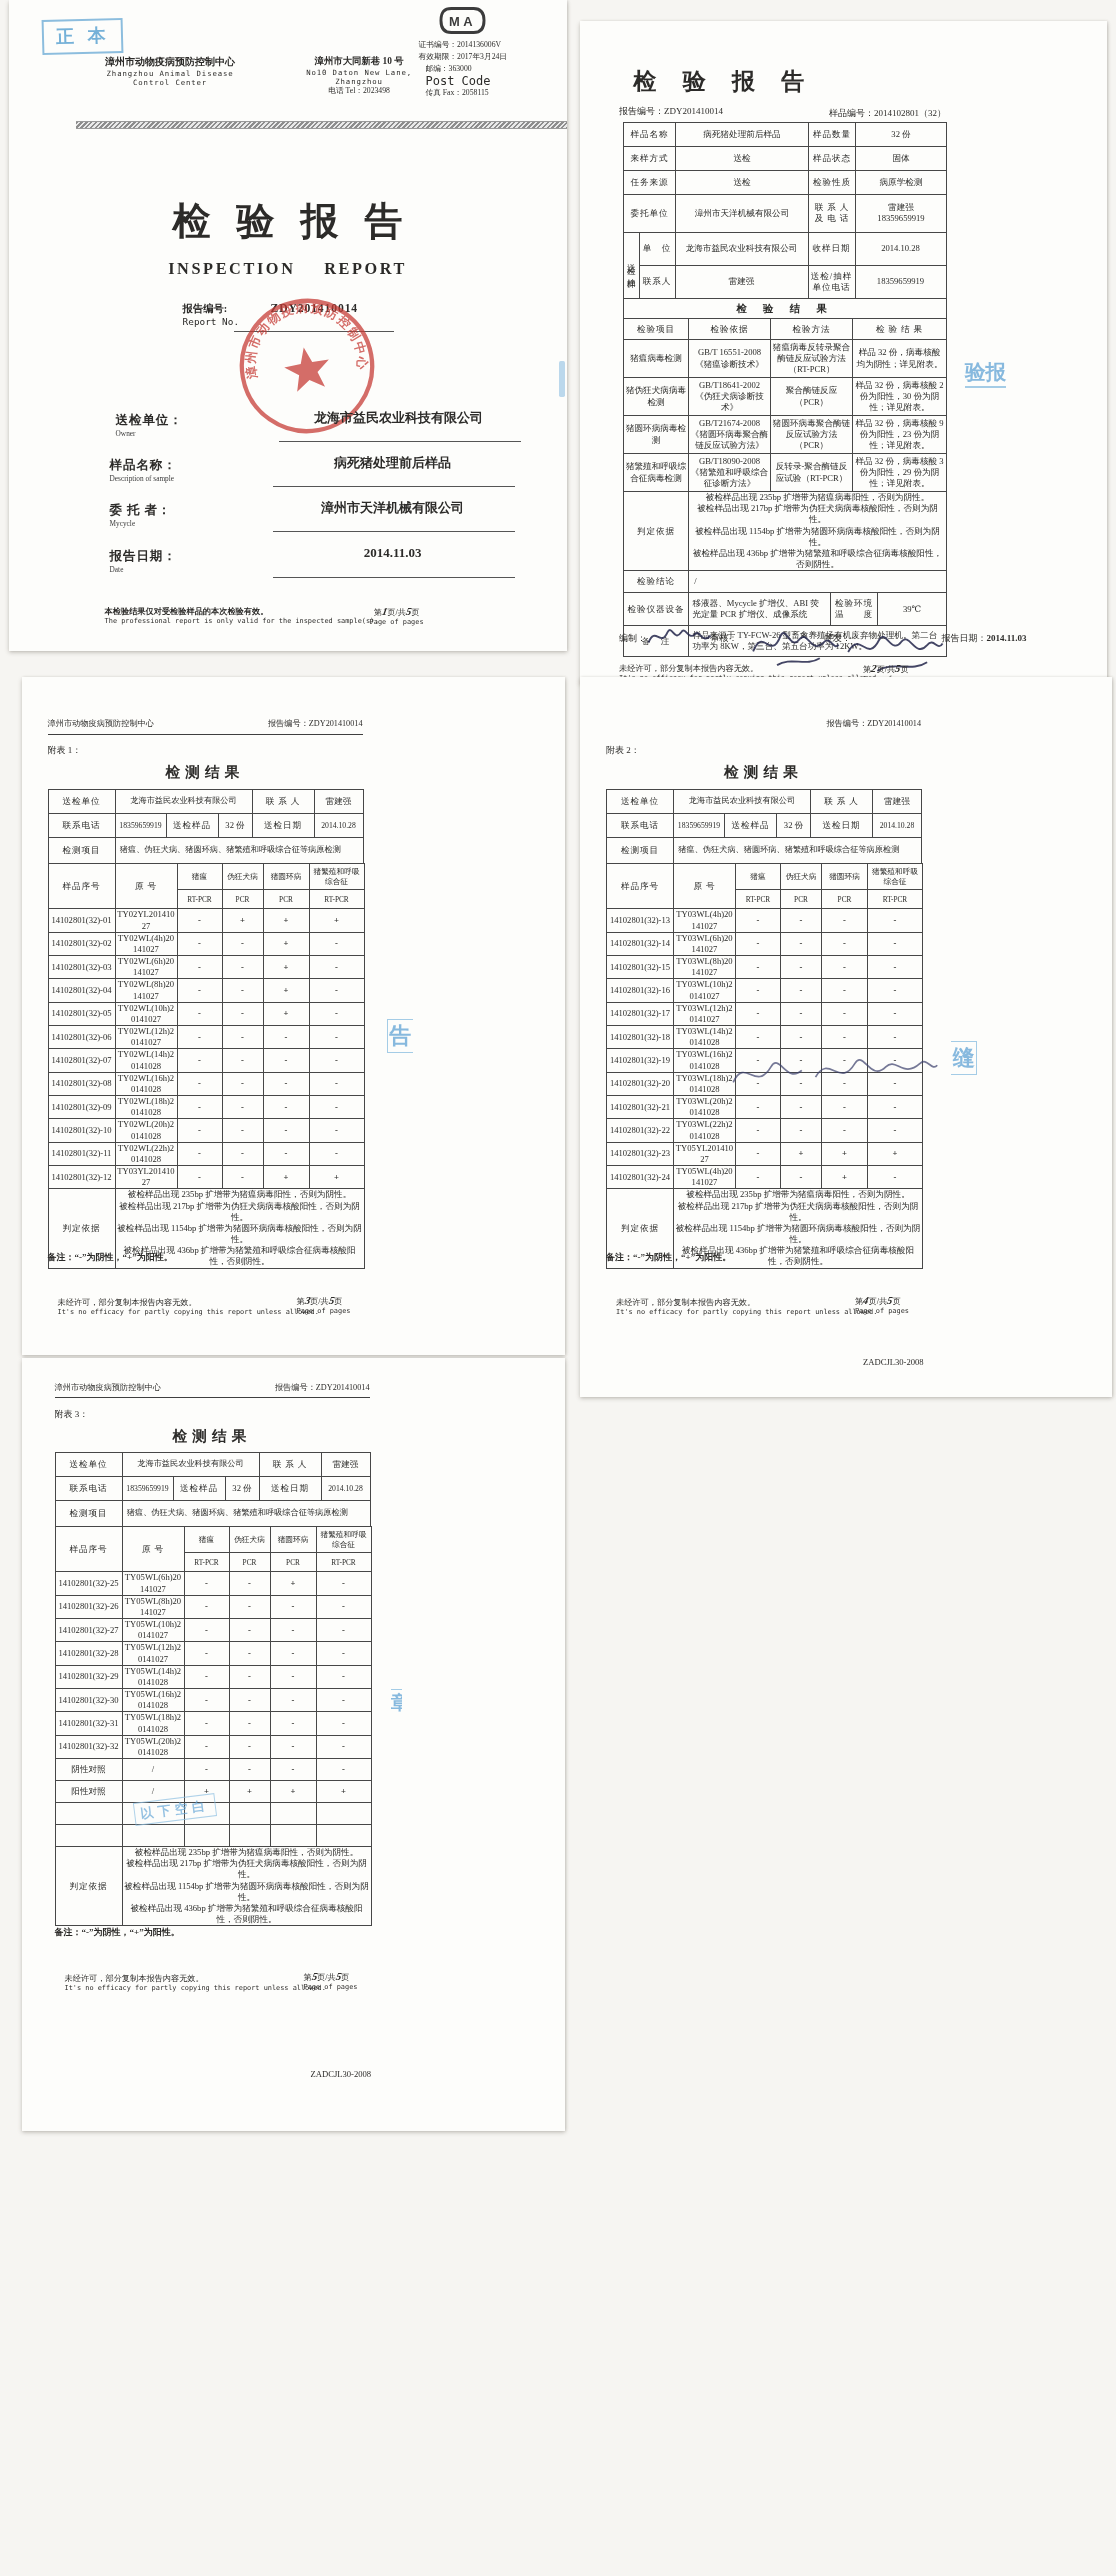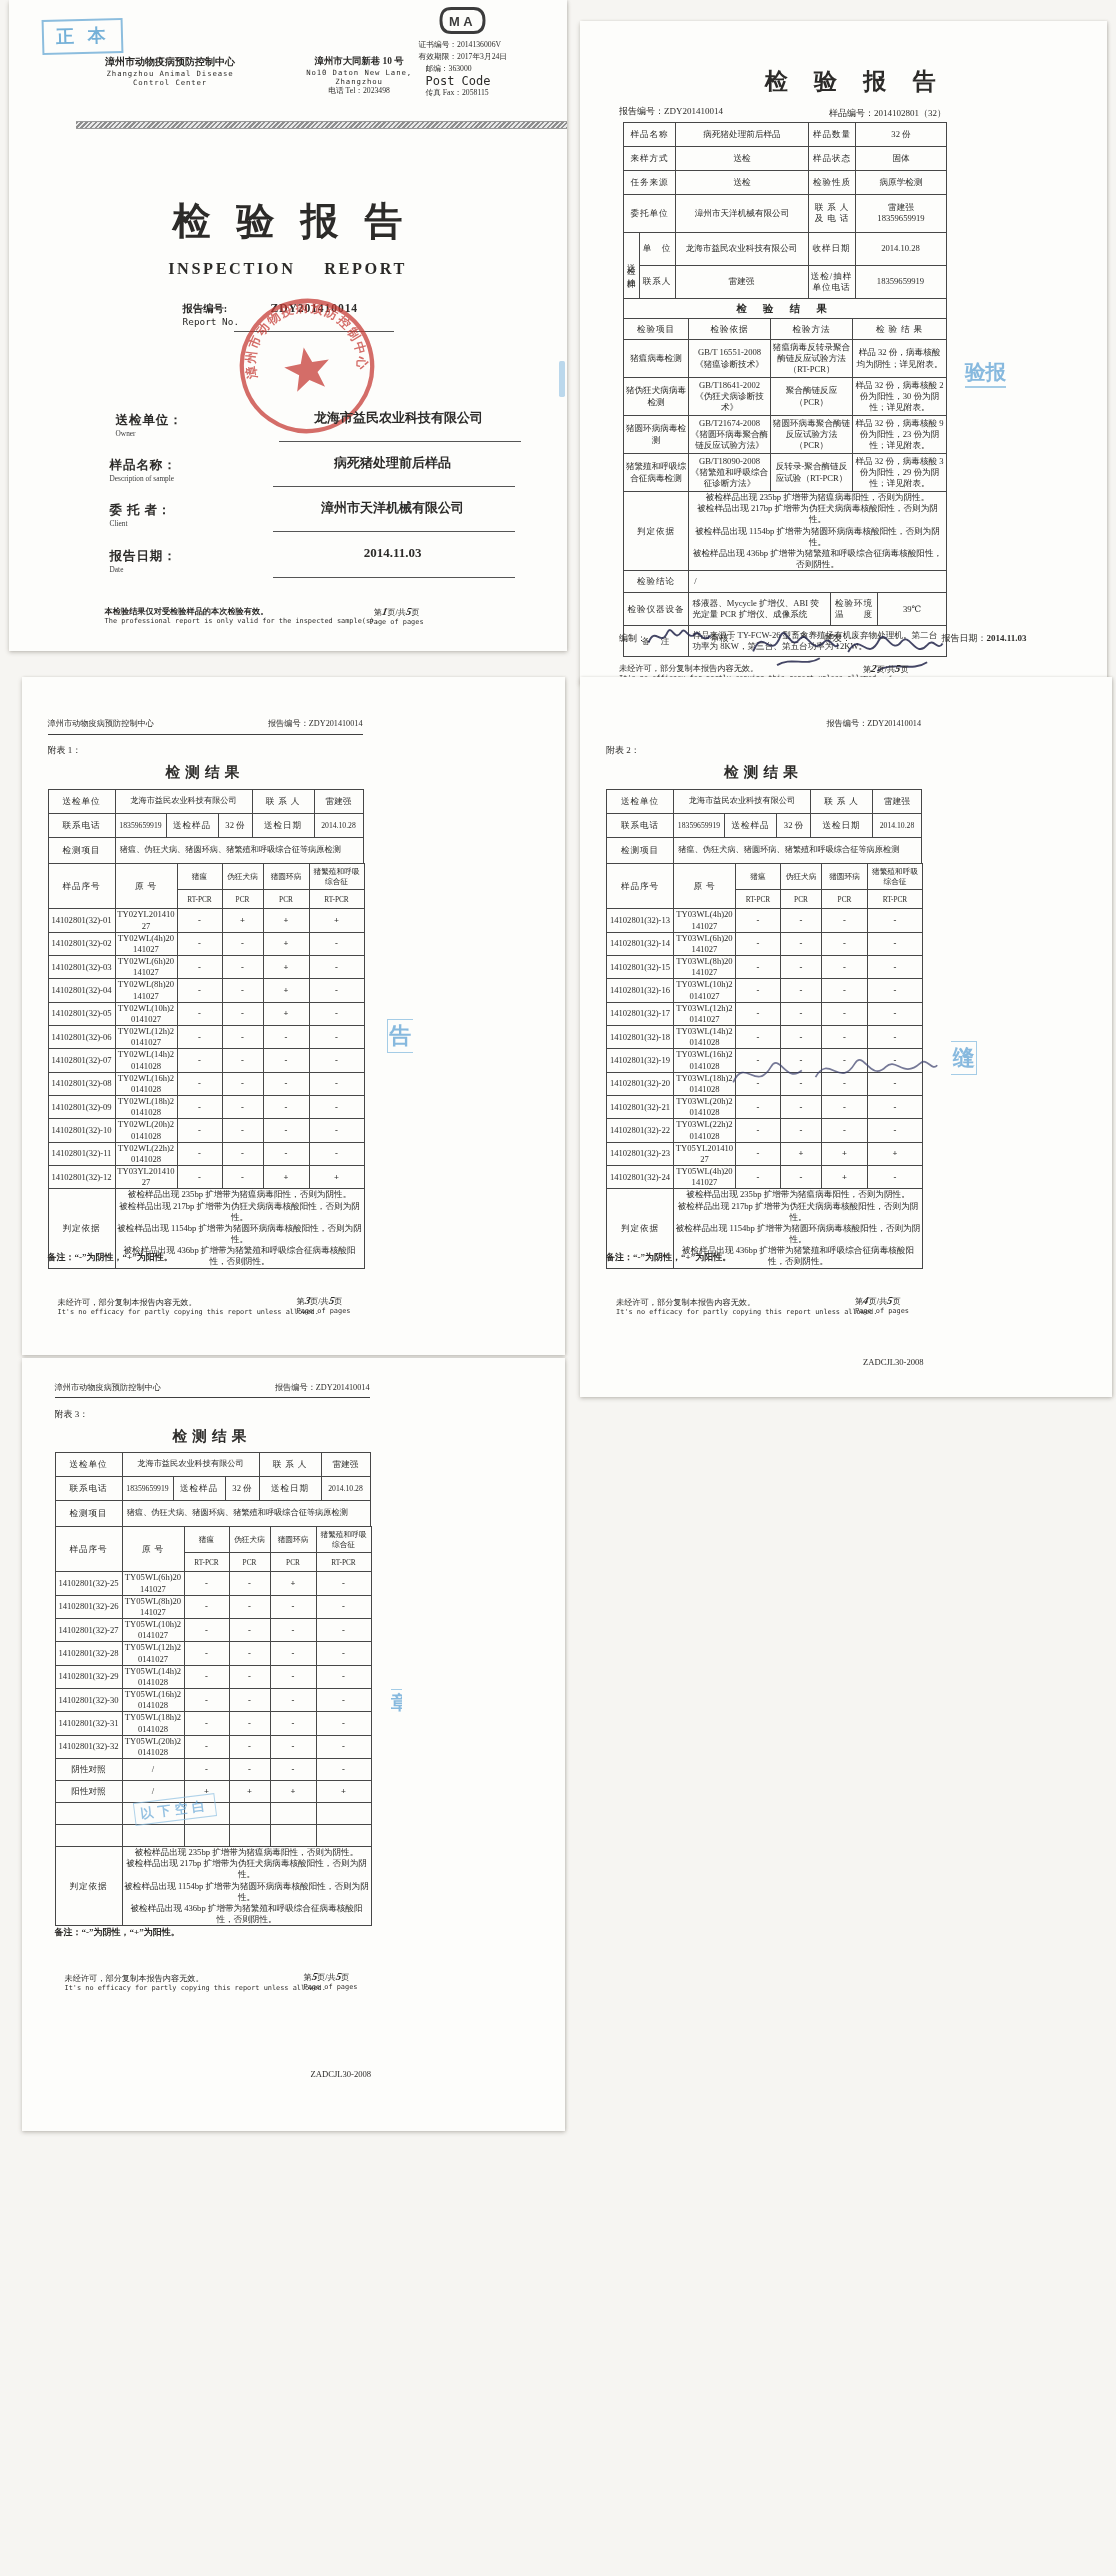--- a/index.html
+++ b/index.html
@@ -126,21 +126,21 @@
       <div class="fld-line"></div>
     </div>
     <div class="abs" style="left:101px;top:457px;width:404px;">
       <span class="fld-lab">样品名称：</span>
       <div class="fld-en">Description of sample</div>
       <div class="fld-val">病死猪处理前后样品</div>
       <div class="fld-line"></div>
     </div>
     <div class="abs" style="left:101px;top:502px;width:404px;">
       <span class="fld-lab">委 托 者：</span>
-      <div class="fld-en">Client</div>
+      <div class="fld-en">Mycycle</div>
       <div class="fld-val">漳州市天洋机械有限公司</div>
       <div class="fld-line"></div>
     </div>
     <div class="abs" style="left:101px;top:548px;width:404px;">
       <span class="fld-lab">报告日期：</span>
       <div class="fld-en">Date</div>
       <div class="fld-val">2014.11.03</div>
       <div class="fld-line"></div>
     </div>
 
@@ -149,21 +149,21 @@
       <div class="foot-en">The professional report is only valid for the inspected sample(s).</div>
     </div>
     <div class="abs pageno" style="left:361px;top:606px;text-align:center;">
       <span>第</span><span class="hand">1</span><span>页/共</span><span class="hand">5</span><span>页</span>
       <div class="foot-en">Page of pages</div>
     </div>
     <div class="abs" style="left:550px;top:361px;width:6px;height:36px;background:#8fc0e2;opacity:.6;border-radius:1.7px;"></div>
   </section>
 
   <section class="sheet p2">
-    <div class="abs" style="left:43px;top:45px;width:323px;text-align:right;font-size:23px;font-weight:bold;letter-spacing:10.3px;text-indent:10.3px;">检 验 报 告</div>
+    <div class="abs" style="left:43px;top:45px;width:323px;text-align:left;font-size:23px;font-weight:bold;letter-spacing:10.3px;text-indent:10.3px;">检 验 报 告</div>
     <div class="abs meta-line" style="left:39px;top:84px;">
       <span>报告编号：</span><span>ZDY201410014</span>
     </div>
     <div class="abs meta-line" style="left:43px;top:86px;width:323px;text-align:right;">
       <span>样品编号：</span><span>2014102801（32）</span>
     </div>
 
     <div class="abs tstack" style="left:43px;top:101px;width:323px;">
       <table class="tbl">
         <colgroup>

